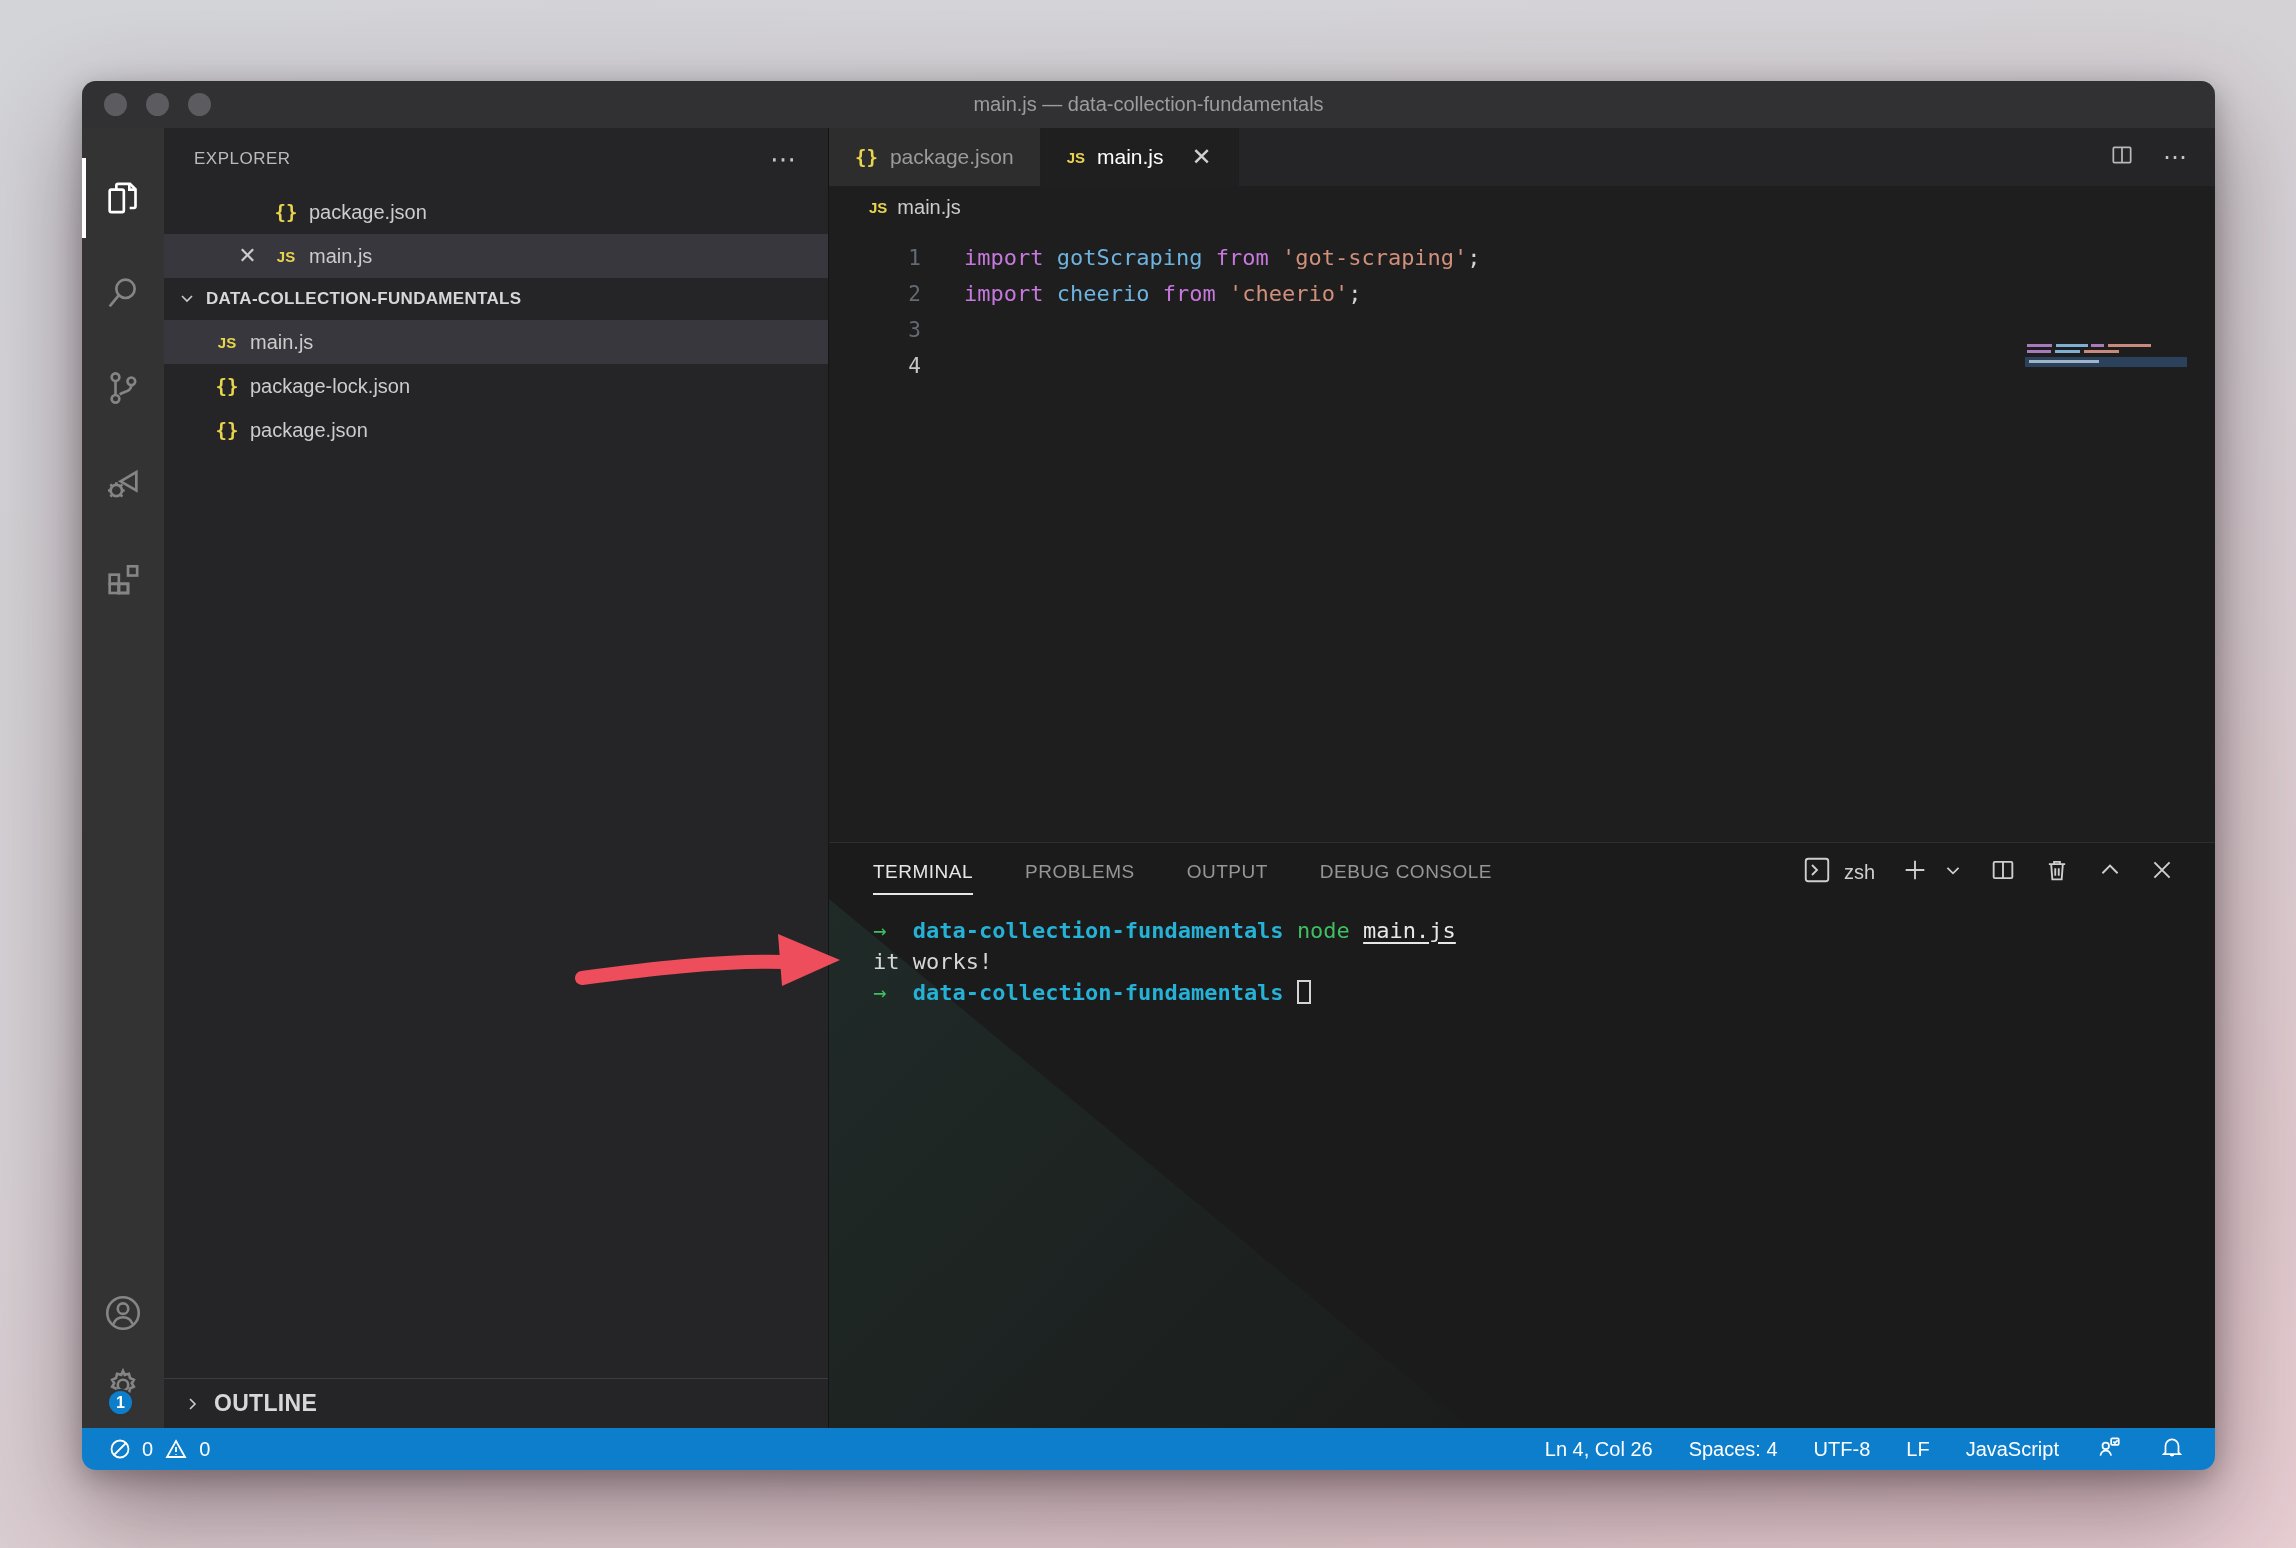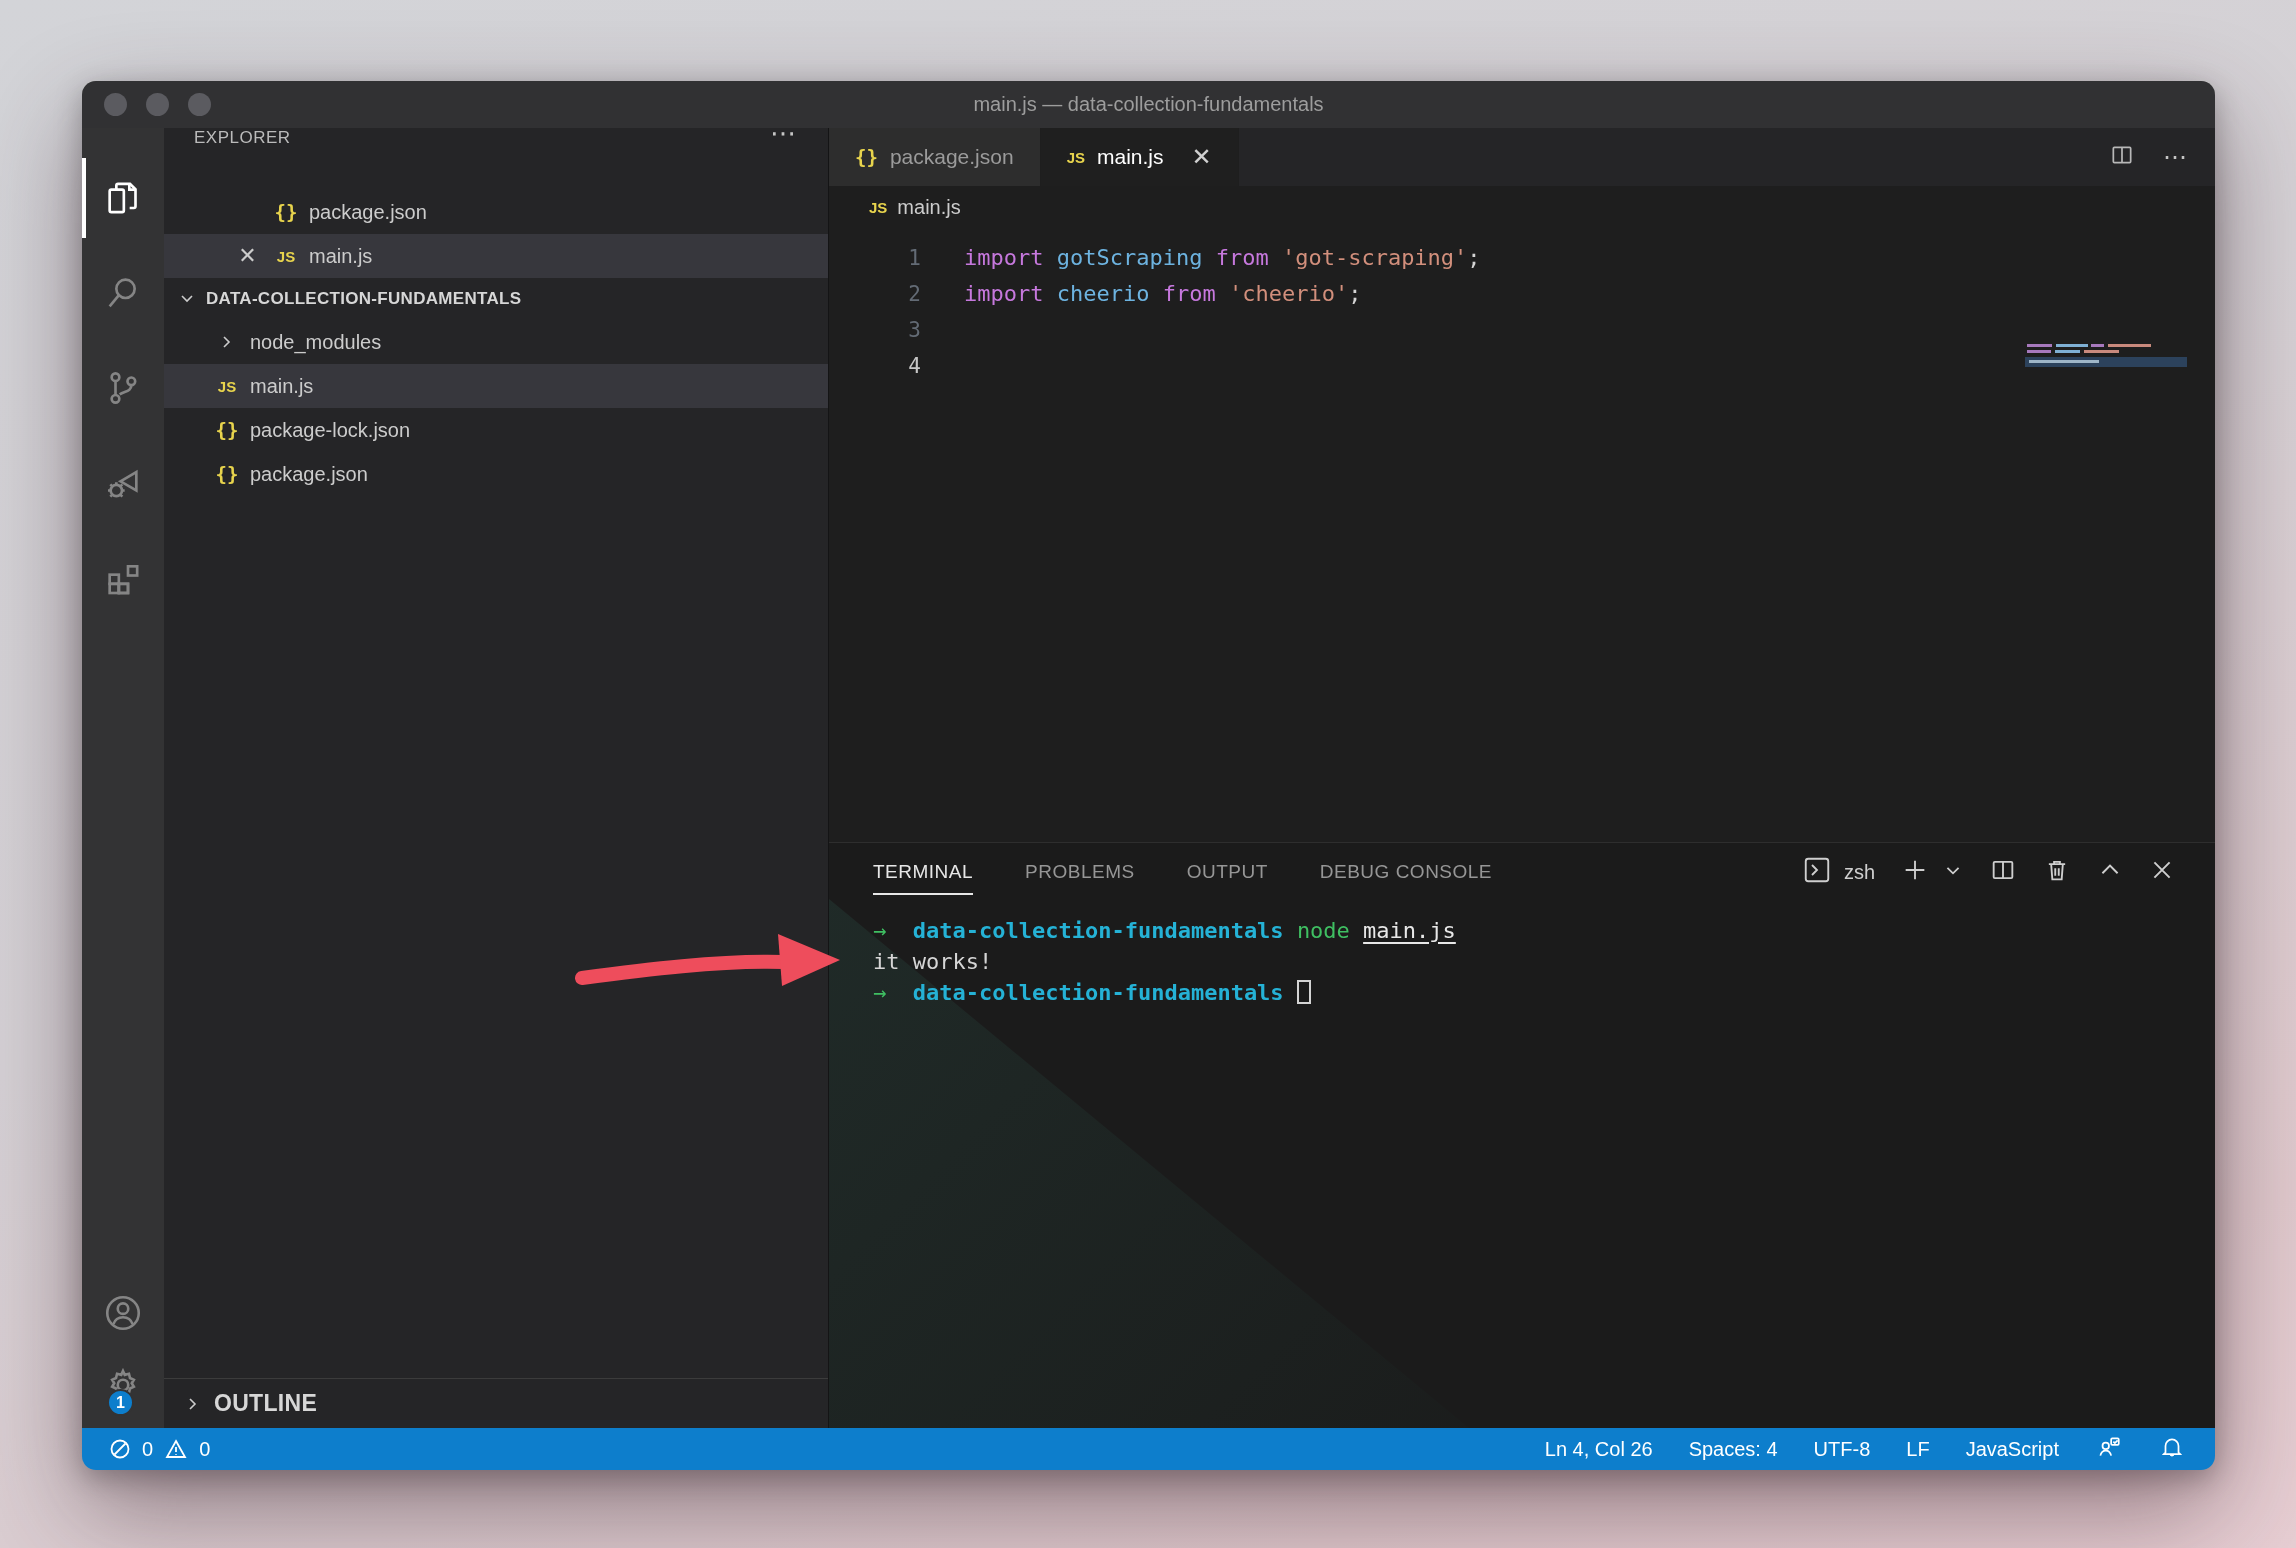--- a/index.html
+++ b/index.html
@@ -42,21 +42,21 @@
     position:absolute; right:10px; bottom:-6px; width:27px; height:27px; border-radius:50%;
     background:#0d7ecc; color:#fff; font-size:16px; font-weight:bold;
     display:flex; align-items:center; justify-content:center; border:2px solid #333334;
   }
 
   
   .sidebar {
     width:665px; background:#252527; flex:0 0 auto; display:flex; flex-direction:column;
     border-right:1px solid rgba(0,0,0,.45); min-height:0;
   }
-  .sidebar-title { height:62px; display:flex; align-items:flex-start; padding:0 30px; color:#bbbbbb; font-size:17px; letter-spacing:.5px; }
+  .sidebar-title { height:62px; display:flex; align-items:center; padding:0 30px; color:#bbbbbb; font-size:17px; letter-spacing:.5px; }
   .sidebar-title .spacer { flex:1; }
   .ellipsis { color:#c5c5c5; font-size:26px; letter-spacing:2px; line-height:10px; }
   .section-header {
     height:42px; display:flex; align-items:center; gap:10px; padding-left:14px;
     color:#d7d7d7; font-size:17px; font-weight:bold; letter-spacing:.3px;
   }
   .section-header svg, .side-row svg.twisty { stroke:#cccccc; }
   .side-row {
     height:44px; display:flex; align-items:center; color:#cccccc; font-size:20px; white-space:pre;
   }
@@ -222,23 +222,20 @@
             <div class="side-row oe-row"><span class="slot"></span><span class="icon-slot"><span class="json-glyph">{}</span></span><span class="side-label">package.json</span></div>
             <div class="side-row oe-row selected"><span class="slot"><span class="close-x">✕</span></span><span class="icon-slot"><span class="js-glyph">JS</span></span><span class="side-label">main.js</span></div>
           </div>
         <div class="section-header">
           <svg class="twisty" width="18" height="18" viewBox="0 0 18 18" fill="none" stroke-width="1.6">
               <polyline points="4,6 9,11 14,6"></polyline>
             </svg>
           <span>DATA-COLLECTION-FUNDAMENTALS</span>
         </div>
         <div id="workspace-list">
-            <div class="side-row ws-row"><span class="icon-slot"><svg class="twisty" width="18" height="18" viewBox="0 0 18 18" fill="none" stroke="#cccccc" stroke-width="1.6">
-                  <polyline points="6,4 11,9 6,14"></polyline>
-                </svg></span><span class="side-label">node_modules</span></div>
             <div class="side-row ws-row selected"><span class="icon-slot"><span class="js-glyph">JS</span></span><span class="side-label">main.js</span></div>
             <div class="side-row ws-row"><span class="icon-slot"><span class="json-glyph">{}</span></span><span class="side-label">package-lock.json</span></div>
             <div class="side-row ws-row"><span class="icon-slot"><span class="json-glyph">{}</span></span><span class="side-label">package.json</span></div>
           </div>
         <div class="sidebar-flex"></div>
         <div class="outline-row">
           <svg class="twisty" width="18" height="18" viewBox="0 0 18 18" fill="none" stroke="#cccccc" stroke-width="1.6">
               <polyline points="6,4 11,9 6,14"></polyline>
             </svg>
           <span>OUTLINE</span>

